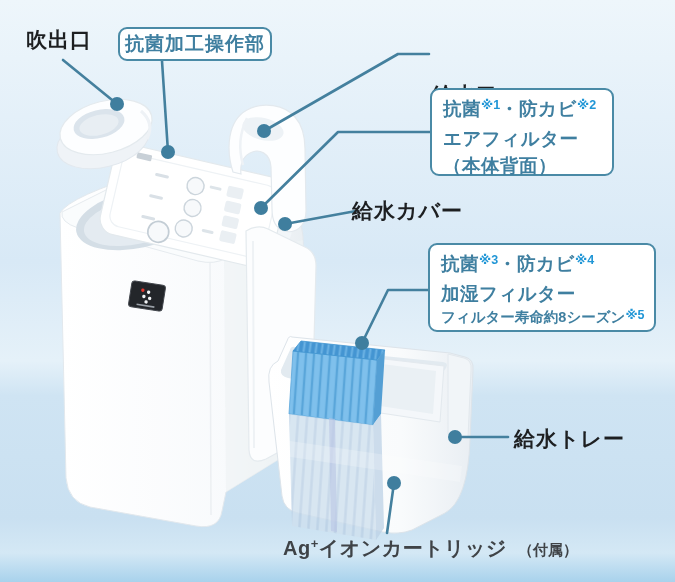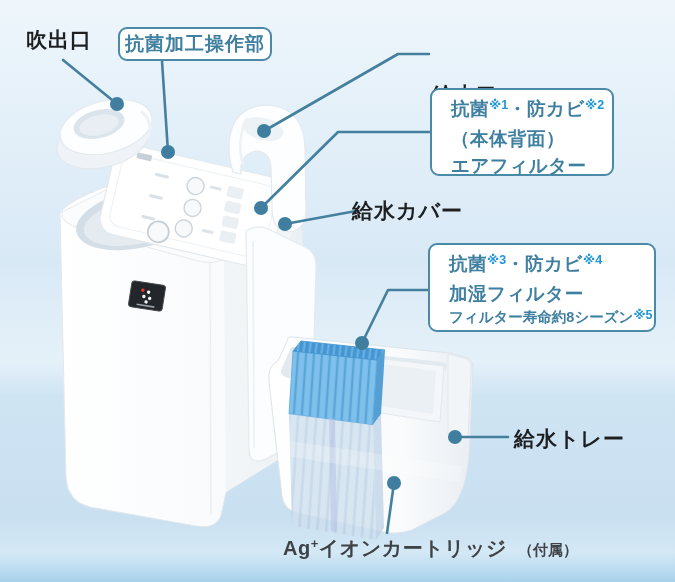--- a/index.html
+++ b/index.html
@@ -12,21 +12,21 @@
   .plain-label{
     position:absolute;color:#1d1f21;font-weight:700;font-size:21px;
     letter-spacing:1px;white-space:nowrap;line-height:1.1;
   }
   .callout-box{
     position:absolute;background:#ffffff;border:2.5px solid #4a8aa6;
     border-radius:9px;color:#3f7fa0;font-weight:700;box-sizing:border-box;
   }
   .callout-box .bline{white-space:nowrap;}
   .box-single{display:flex;align-items:center;justify-content:center;font-size:19px;letter-spacing:1px;}
-  .box-multi{padding:5px 19px;font-size:18.5px;line-height:27px;letter-spacing:0.5px;}
+  .box-multi{padding:5px 11px;font-size:18.5px;line-height:27px;letter-spacing:0.5px;}
   .box-multi .small{font-size:14.5px;line-height:20px;letter-spacing:0;}
   .refmark{color:#2196d6;font-size:12.5px;font-weight:700;position:relative;top:-6px;letter-spacing:0;}
   .ag-label{position:absolute;color:#3f4347;font-weight:700;font-size:20px;letter-spacing:0.5px;white-space:nowrap;}
   .ag-label .agsup{font-size:13px;position:relative;top:-7px;}
   .ag-label .agnote{font-size:15px;letter-spacing:0;margin-left:11px;}
   .disclaimer{position:absolute;color:#17191b;font-weight:500;font-size:15px;letter-spacing:0.5px;white-space:nowrap;}
 </style>
 </head>
 <body>
 
@@ -169,22 +169,22 @@
   <div class="plain-label" style="left:26px;top:28px;">吹出口</div>
 
   <div class="callout-box box-single" style="left:118px;top:27px;width:154px;height:34px;">
     <span class="bline">抗菌加工操作部</span>
   </div>
 
   <div class="plain-label" style="left:432px;top:42px;margin-top:41px;">給水口</div>
 
   <div class="callout-box box-multi" style="left:430px;top:88px;width:184px;height:88px;">
     <div class="bline"><span>抗菌</span><span class="refmark">※1</span><span>・</span><span>防カビ</span><span class="refmark">※2</span></div>
+    <div class="bline">エアフィルター</div>
     <div class="bline">（本体背面）</div>
-    <div class="bline">エアフィルター</div>
   </div>
 
   <div class="plain-label" style="left:352px;top:199px;">給水カバー</div>
 
   <div class="callout-box box-multi" style="left:428px;top:243px;width:228px;height:89px;">
     <div class="bline"><span>抗菌</span><span class="refmark">※3</span><span>・</span><span>防カビ</span><span class="refmark">※4</span></div>
     <div class="bline">加湿フィルター</div>
     <div class="bline small"><span>フィルター寿命約8シーズン</span><span class="refmark" style="top:-3px;">※5</span></div>
   </div>
 

